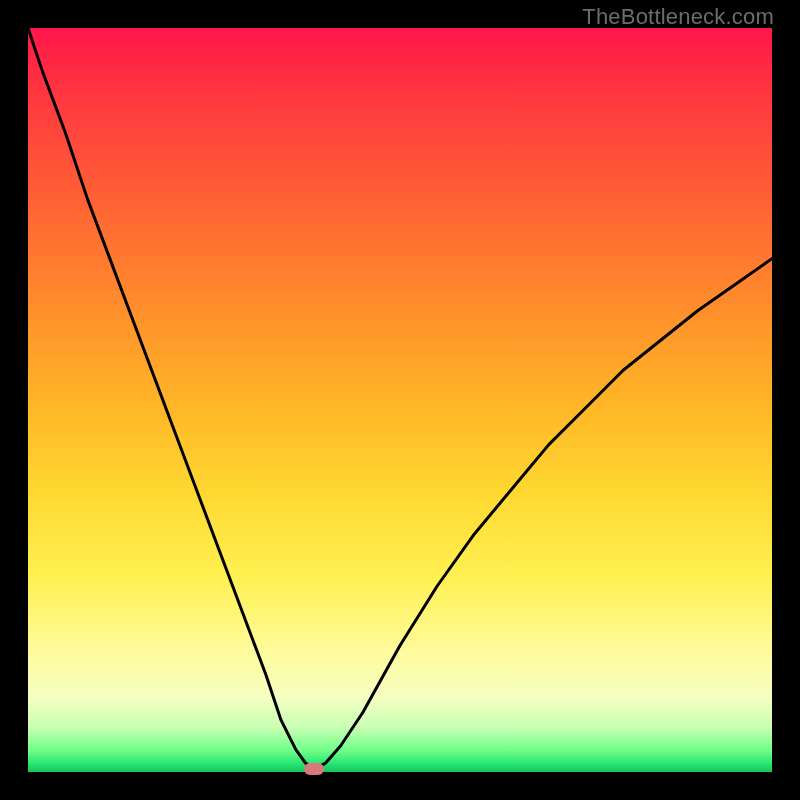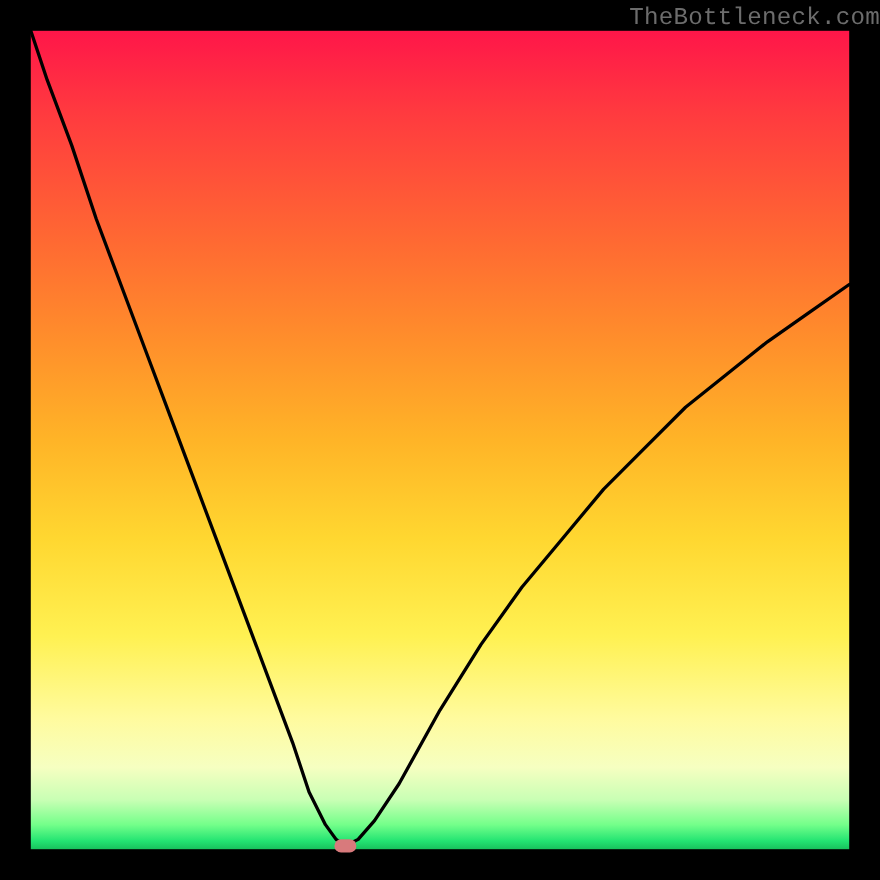--- a/index.html
+++ b/index.html
@@ -37,27 +37,26 @@
       #f6ffc1 90%,
       #c8ffb4 94%,
       #74ff8a 97%,
       #23e472 99%,
       #18c25d 100%
     );
   }
   .watermark {
     position: absolute;
     top: 4px;
-    right: 0;
+    right: 26px;
     color: #6c6c6c;
     font-size: 22px;
     letter-spacing: 0.2px;
     font-weight: 500;
     user-select: none;
-    font-family: Liberation Mono, monospace;
   }
   .marker {
     position: absolute;
     width: 20px;
     height: 12px;
     border-radius: 6px;
     background: #d87a7c;
   }
   svg.curve {
     position: absolute;

